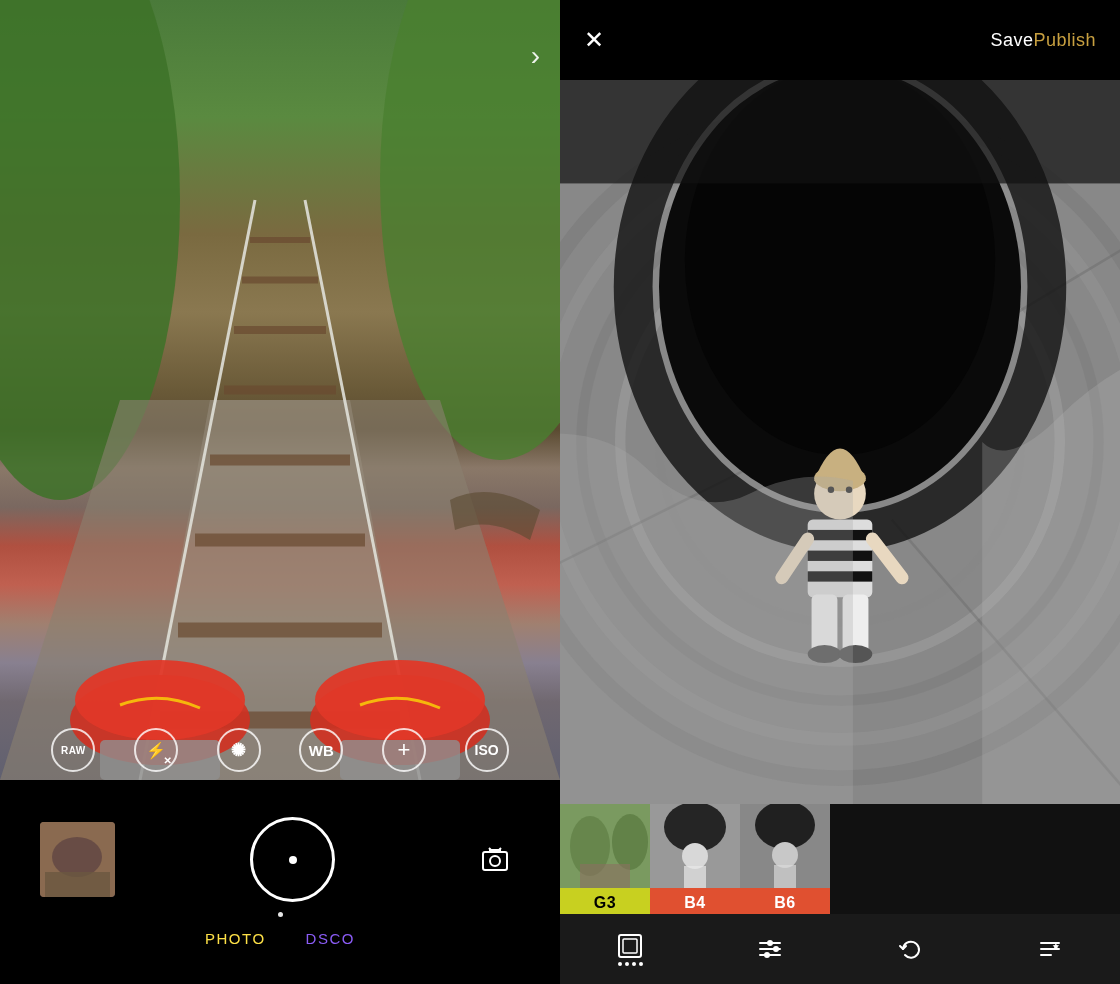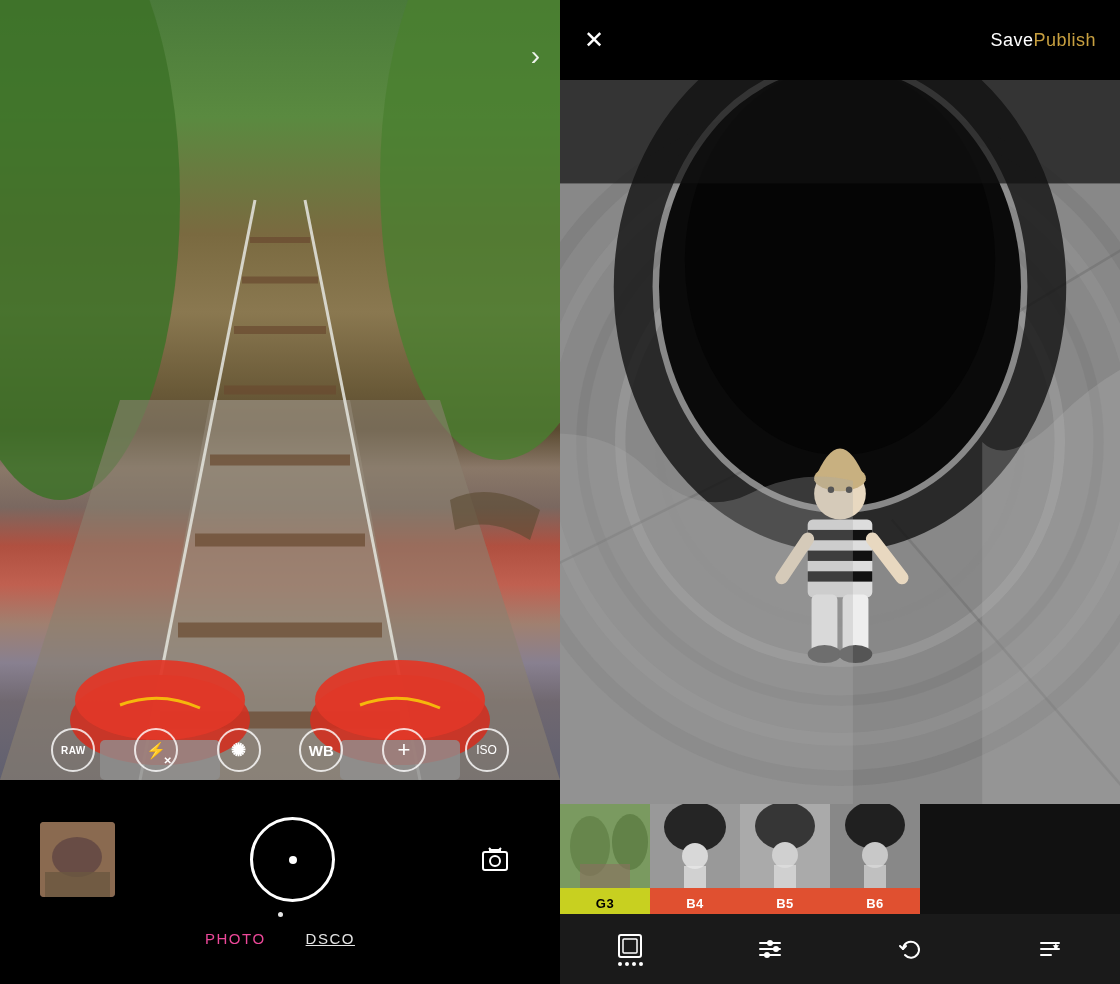--- a/index.html
+++ b/index.html
@@ -119,22 +119,22 @@
       font-size: 15px;
       font-weight: 700;
     }
 
     .ctrl-plus {
       font-size: 22px;
       font-weight: 300;
     }
 
     .ctrl-iso {
-      font-size: 12px;
-      font-weight: 400;
+      font-size: 14px;
+      font-weight: 700;
     }
 
     
     .camera-bottom {
       width: 560px;
       height: 204px;
       background: #000;
       display: flex;
       flex-direction: column;
       align-items: center;
@@ -197,22 +197,22 @@
       margin-top: 5px;
     }
 
     .mode-label {
       font-size: 15px;
       font-weight: 500;
       letter-spacing: 1.5px;
       cursor: pointer;
     }
 
-    .mode-photo { color: #ec4899; }
-    .mode-dsco { color: #e5e5e5; text-decoration: underline; }
+    .mode-photo { color: #fde047; }
+    .mode-dsco { color: #8b5cf6; }
 
     
     .right-panel {
       width: 560px;
       height: 984px;
       background: #000;
       display: flex;
       flex-direction: column;
     }
 
@@ -294,21 +294,21 @@
       background: #333;
       position: relative;
       overflow: hidden;
     }
 
     .filter-label-bar {
       height: 30px;
       display: flex;
       align-items: center;
       justify-content: center;
-      font-size: 13px;
+      font-size: 16px;
       font-weight: 700;
       letter-spacing: 0.5px;
       color: #fff;
     }
 
     .filter-active .filter-label-bar {
       background: #555;
     }
 
     .filter-g3 .filter-label-bar { background: #c8d020; color: #000; }
@@ -577,31 +577,20 @@
         <svg width="90" height="84" viewBox="0 0 90 84">
           <rect width="90" height="84" fill="#999"></rect>
           <ellipse cx="45" cy="23" rx="31" ry="25" fill="#181818" opacity="0.9"></ellipse>
           <circle cx="45" cy="52" r="13" fill="#d8d8d8"></circle>
           <rect x="34" y="62" width="22" height="22" fill="#e8e8e8" opacity="0.7"></rect>
         </svg>
       </div>
       <div class="filter-label-bar">B4</div>
     </div>
 
-    <div class="filter-item filter-b5">
-      <div class="filter-thumb ft-bw5">
-        <svg width="90" height="84" viewBox="0 0 90 84">
-          <rect width="90" height="84" fill="#aaa"></rect>
-          <ellipse cx="45" cy="22" rx="30" ry="24" fill="#222" opacity="0.85"></ellipse>
-          <circle cx="45" cy="51" r="13" fill="#d0d0d0"></circle>
-          <rect x="34" y="61" width="22" height="23" fill="#e0e0e0" opacity="0.7"></rect>
-        </svg>
-      </div>
-      <div class="filter-label-bar">B5</div>
-    </div>
 
     <div class="filter-item filter-b6">
       <div class="filter-thumb ft-bw6">
         <svg width="90" height="84" viewBox="0 0 90 84">
           <rect width="90" height="84" fill="#888"></rect>
           <ellipse cx="45" cy="21" rx="30" ry="24" fill="#151515" opacity="0.9"></ellipse>
           <circle cx="45" cy="51" r="13" fill="#c8c8c8"></circle>
           <rect x="34" y="61" width="22" height="23" fill="#d8d8d8" opacity="0.7"></rect>
         </svg>
       </div>

